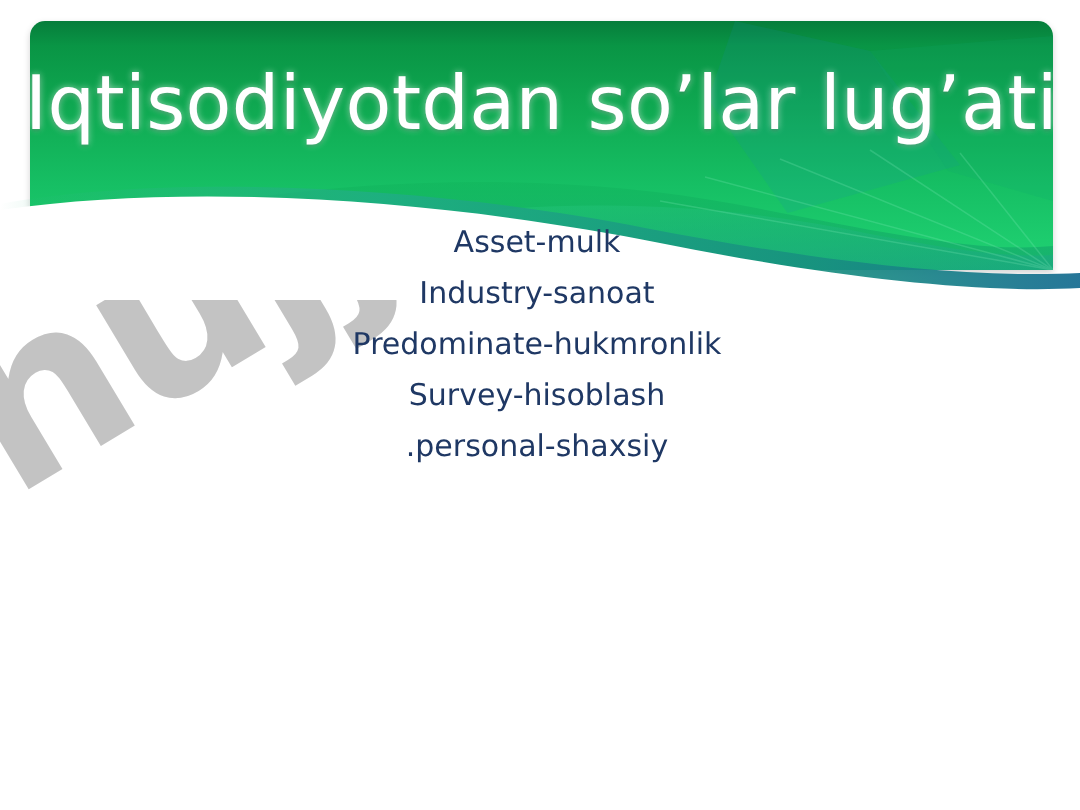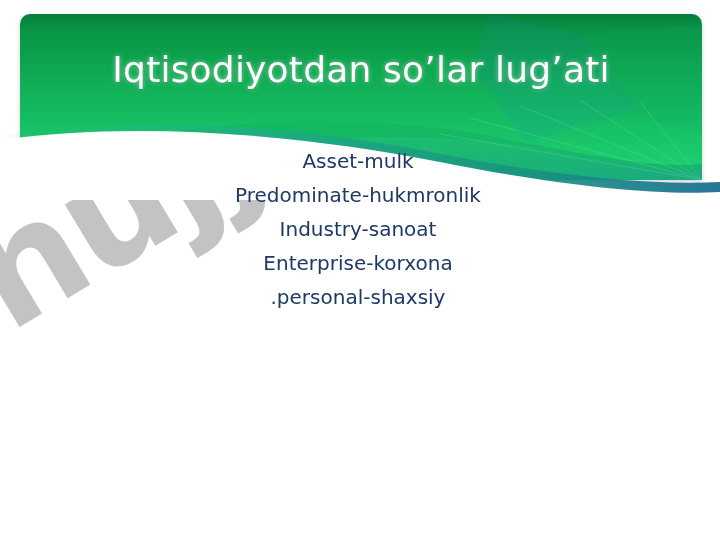--- a/index.html
+++ b/index.html
@@ -80,21 +80,21 @@
     left: 20px;
     top: 14px;
     width: 682px;
     height: 110px;
     z-index: 4;
     display: flex;
     align-items: center;
     justify-content: center;
     color: #ffffff;
     font-family: "DejaVu Sans", sans-serif;
-    font-size: 36px;
+    font-size: 50px;
     font-weight: 400;
     letter-spacing: 0.2px;
     text-shadow: 0 0 5px rgba(255,255,255,0.55), 0 1px 2px rgba(0,60,25,0.30);
     white-space: nowrap;
   }
 
   
   .wave-mask {
     position: absolute;
     left: 0;
@@ -173,19 +173,19 @@
       </linearGradient>
     </defs>
 
     <path d="M0,26 C120,4 300,16 430,42 C540,63 640,76 720,72 L720,90 L0,90 Z" fill="url(#tealWave)"></path>
 
     <path d="M0,30 C140,10 310,26 440,52 C550,74 650,86 720,82 L720,90 L0,90 Z" fill="#ffffff"></path>
   </svg>
 
   <div class="content">
     <div class="line">Asset-mulk</div>
+    <div class="line">Industry-sanoat</div>
     <div class="line">Predominate-hukmronlik</div>
-    <div class="line">Industry-sanoat</div>
-    <div class="line">Enterprise-korxona</div>
+    <div class="line">Survey-hisoblash</div>
     <div class="line">.personal-shaxsiy</div>
   </div>
 
 </div>
 
 </body></html>

